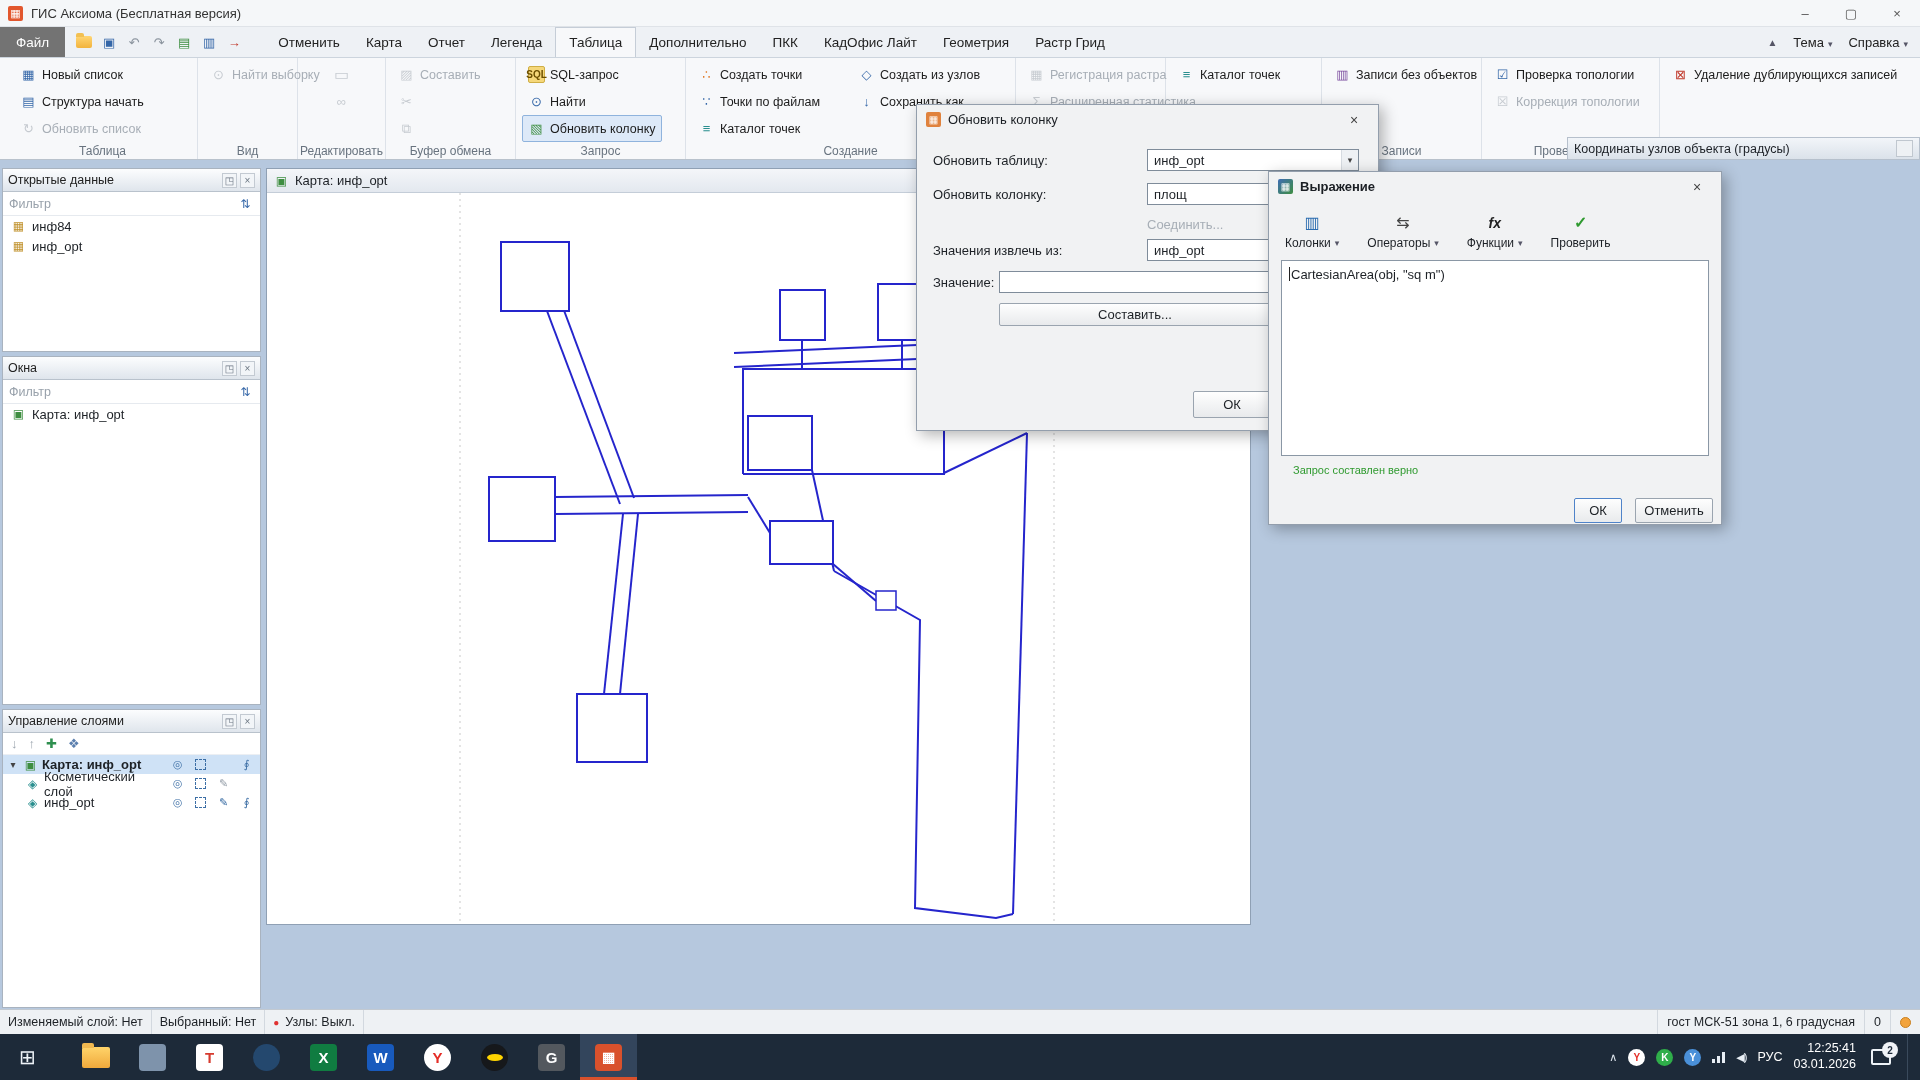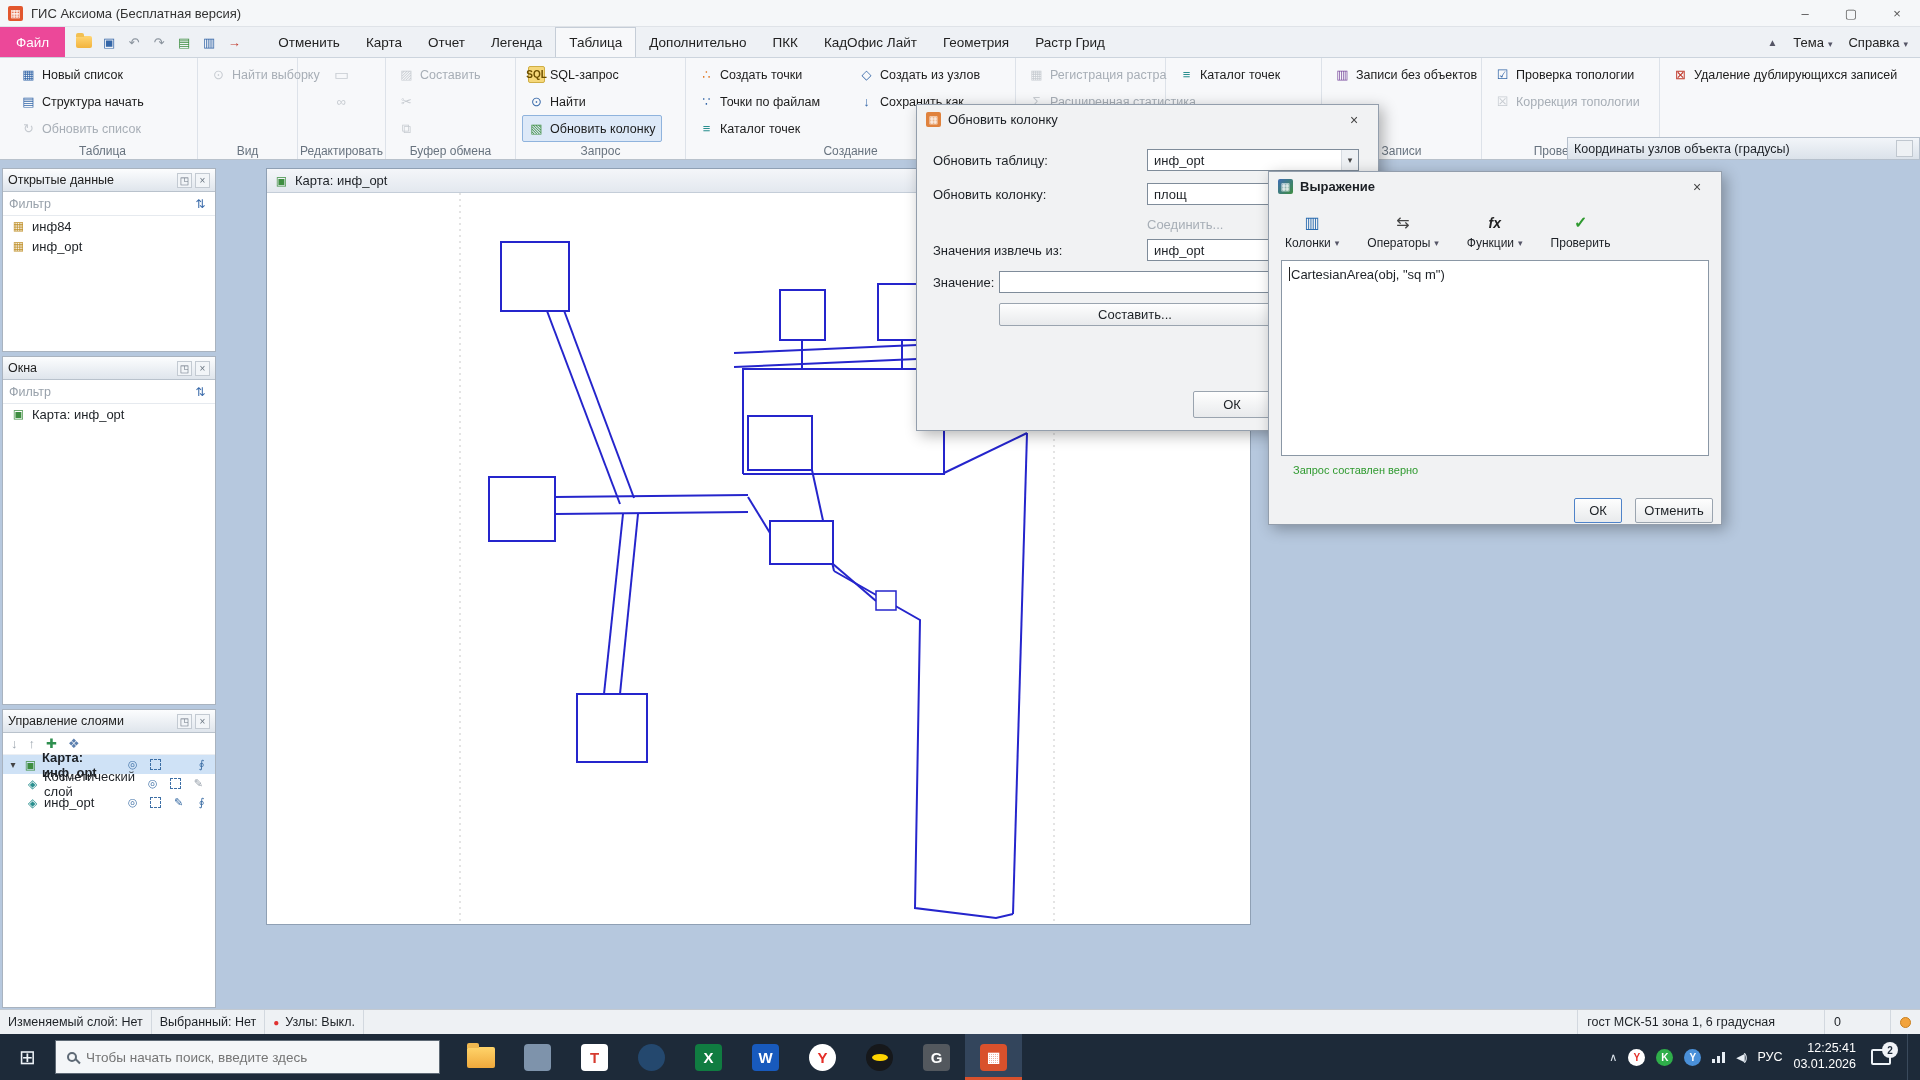--- a/index.html
+++ b/index.html
@@ -11,21 +11,21 @@
     border-bottom:1px solid #dfe3e8; display:flex; align-items:center; gap:8px; padding-left:8px;
     font-size:13px; color:#333; z-index:40; }
   .appico { width:15px; height:15px; border-radius:2px; background:#e2572e; color:#fff; font-size:11px;
     line-height:15px; text-align:center; flex:none; }
   .wctrl { margin-left:auto; display:flex; height:100%; }
   .wbtn { width:46px; height:27px; display:flex; align-items:center; justify-content:center; color:#555; font-size:13px; }
 
   
   #tabbar { position:absolute; left:0; top:27px; width:1920px; height:31px; background:#eef1f5;
     border-bottom:1px solid #ccd4dd; display:flex; align-items:stretch; font-size:13.5px; color:#222; z-index:39; }
-  .filetab { background:#ec4899; color:#fff; padding:0 16px; display:flex; align-items:center; }
+  .filetab { background:#737373; color:#fff; padding:0 16px; display:flex; align-items:center; }
   .qat { display:flex; align-items:center; gap:7px; padding:0 10px; }
   .qic { width:18px; height:18px; display:flex; align-items:center; justify-content:center; font-size:13px; }
   .qfolder { width:16px; height:12px; background:linear-gradient(#ffd572,#f2b33d); border-radius:2px; position:relative; }
   .qfolder::before { content:""; position:absolute; top:-3px; left:0; width:8px; height:4px; background:#f2c052; border-radius:2px 2px 0 0; }
   .tabs { display:flex; align-items:stretch; margin-left:12px; }
   .tab { padding:0 13px; display:flex; align-items:center; }
   .tab.active { background:#f7f8fa; border:1px solid #c5cdd7; border-bottom:none; }
   .tabright { margin-left:auto; display:flex; align-items:center; gap:16px; padding-right:12px; font-size:13px; }
   .dd { font-size:9px; color:#556; margin-left:4px; }
 
@@ -45,21 +45,21 @@
   .c-gray{color:#8b949e} .c-red{color:#c0392b} .c-purple{color:#7d4fa0}
   .glabel { position:absolute; left:0; right:0; bottom:1px; text-align:center; font-size:12px; color:#68737f; }
 
   
   #coordspanel { position:absolute; left:1567px; top:137px; width:353px; height:23px;
     background:linear-gradient(#f2f5f9,#dbe2ea); border:1px solid #b6c0cc; display:flex; align-items:center;
     padding:0 6px; font-size:12.5px; color:#1c2026; z-index:6; }
   .cpbtn { margin-left:auto; width:17px; height:17px; background:#eef1f4; border:1px solid #c0c7cf; }
 
   
-  .panel { position:absolute; left:2px; width:214px; background:#fff; border:1px solid #a9b3bf;
+  .panel { position:absolute; left:2px; width:259px; background:#fff; border:1px solid #a9b3bf;
     display:flex; flex-direction:column; font-size:13px; z-index:2; }
   #panel-opendata { top:168px; height:184px; }
   #panel-windows  { top:356px; height:349px; }
   #panel-layers   { top:709px; height:299px; }
   .phead { height:23px; background:linear-gradient(#fcfdfe,#dfe5ec); border-bottom:1px solid #b9c2cc;
     display:flex; align-items:center; gap:4px; padding:0 5px; color:#222; font-size:12.5px; flex:none; }
   .phicons { margin-left:auto; display:flex; gap:3px; }
   .phic { width:15px; height:15px; display:flex; align-items:center; justify-content:center; color:#6b7682;
     font-size:10px; border:1px solid #c3cad2; background:#f2f5f8; }
   .frow { height:24px; border-bottom:1px solid #e6eaef; display:flex; align-items:center; padding:0 6px;
@@ -122,21 +122,21 @@
   .earea { position:absolute; left:12px; top:88px; width:428px; height:196px; background:#fff;
     border:1px solid #8a97a5; padding:6px 7px; font-size:13px; color:#1d2126; }
   .caret { display:inline-block; width:1px; height:14px; background:#222; vertical-align:-2px; margin-right:1px; }
   .estatus { position:absolute; left:24px; top:292px; font-size:11px; color:#2f9a2f; }
 
   
   #statusbar { position:absolute; left:0; top:1009px; width:1920px; height:25px; background:#eef1f4;
     border-top:1px solid #c2c9d1; display:flex; align-items:center; font-size:12.5px; color:#1d2126; z-index:25; }
   .sseg { padding:0 8px; display:flex; align-items:center; gap:6px; border-right:1px solid #d2d8df; height:100%; }
   .reddot { color:#e03131; font-size:10px; }
-  .sright { margin-left:auto; display:flex; align-items:center; height:100%;gap:40px; }
+  .sright { margin-left:auto; display:flex; align-items:center; height:100%; }
   .scell { border-left:1px solid #d2d8df; height:100%; display:flex; align-items:center; padding:0 9px; gap:4px; }
   .bell { width:11px; height:11px; border-radius:50%; background:#f2a33c; border:1px solid #c97f1e; }
 
   
   #taskbar { position:absolute; left:0; top:1034px; width:1920px; height:46px; background:#1d2a39;
     display:flex; align-items:center; color:#fff; z-index:50; }
   .start { width:55px; height:46px; display:flex; align-items:center; justify-content:center; font-size:20px; color:#eef3f8; }
   .tsearch { width:385px; height:34px; background:#f4f6f8; border:1px solid #5f6a76; display:flex;
     align-items:center; gap:9px; padding:0 11px; }
   .mag { width:10px; height:10px; border:2px solid #5f6a76; border-radius:50%; position:relative; flex:none; }
@@ -623,24 +623,20 @@
     <div class="scell">
         <span class="bell"></span>
       </div>
   </div>
 </div>
 
 <div id="taskbar">
   <div class="start">
       <span>⊞</span>
     </div>
-  <div class="tsearch">
-    <span class="mag"></span>
-    <input readonly="" placeholder="Чтобы начать поиск, введите здесь" style="">
-  </div>
   <div class="tapps">
     <div class="tapp">
         <span class="ai-folder"></span>
       </div>
     <div class="tapp">
         <span class="ai ai-blue"></span>
       </div>
     <div class="tapp">
         <span class="ai ai-t">T</span>
       </div>

